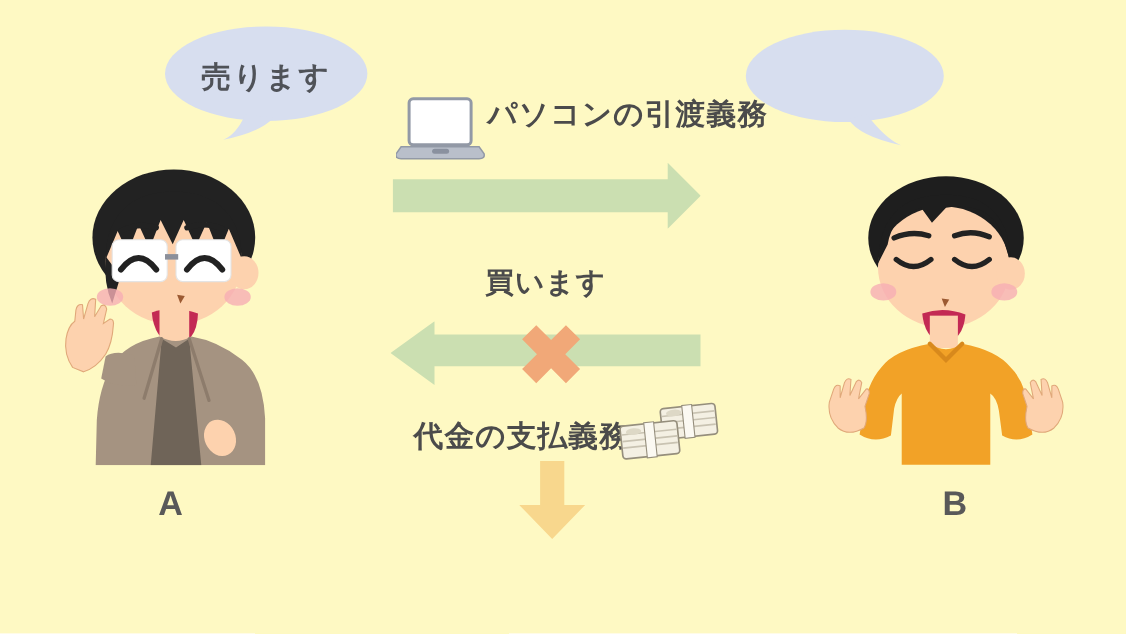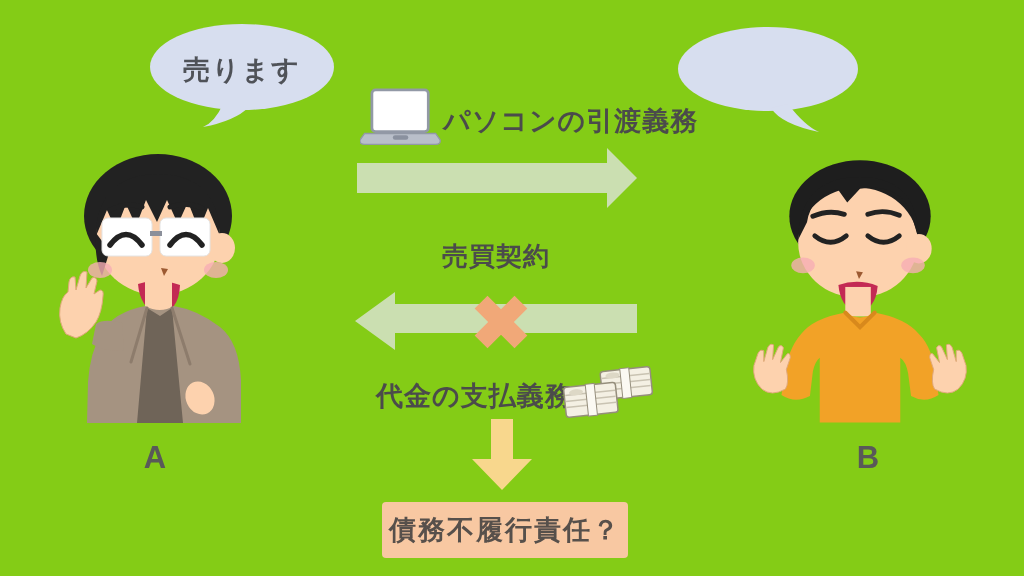--- a/index.html
+++ b/index.html
@@ -2,21 +2,21 @@
 <html><head>
 <meta charset="utf-8">
 <style>
   * { margin: 0; padding: 0; box-sizing: border-box; }
   html, body { background: #ffffff; }
   body { font-family: "Liberation Sans", "DejaVu Sans", sans-serif; }
   .canvas {
     position: relative;
     width: 1024px;
     height: 576px;
-    background: #84cc16;
+    background: #fef9c3;
     overflow: hidden;
   }
   .abs { position: absolute; }
   .jp-label {
     font-weight: 700;
     color: #4b4b4b;
     font-size: 27px;
     letter-spacing: 1px;
     white-space: nowrap;
   }
@@ -132,27 +132,27 @@
                L184,210 Q181,209 181,214 L185,226 Q182,240 186,246 Z" fill="#fdd2ae" stroke="#e0a87a" stroke-width="1"></path>
     </g>
   </svg>
 
   <svg class="abs" style="left:360px; top:88px;" width="82" height="60" viewBox="0 0 90 66">
     <rect x="13" y="2" width="62" height="46" rx="4" fill="#ffffff" stroke="#9299a6" stroke-width="3"></rect>
     <path d="M5,50 L83,50 L88,57 Q89,62 83,62 L5,62 Q-1,62 0,57 Z" fill="#b9bfca" stroke="#9299a6" stroke-width="1.5"></path>
     <rect x="36" y="52" width="17" height="5" rx="2.5" fill="#8a919f"></rect>
   </svg>
 
-  <div class="abs jp-label" style="left:443px; top:103px;text-align:right;">パソコンの引渡義務</div>
+  <div class="abs jp-label" style="left:443px; top:86px;text-align:right;">パソコンの引渡義務</div>
 
   <svg class="abs" style="left:357px; top:148px;" width="280" height="60" viewBox="0 0 280 60">
     <polygon points="0,15 250,15 250,0 280,30 250,60 250,45 0,45" fill="#cbdfb1"></polygon>
   </svg>
 
-  <div class="abs jp-label" style="left:355px; top:239px; width:282px; text-align:center; font-size:26px;">売買契約</div>
+  <div class="abs jp-label" style="left:355px; top:239px; width:282px; text-align:center; font-size:26px;">買います</div>
 
   <svg class="abs" style="left:355px; top:292px;" width="282" height="58" viewBox="0 0 282 58">
     <polygon points="282,12 40,12 40,0 0,29 40,58 40,41 282,41" fill="#cbdfb1"></polygon>
   </svg>
 
   <svg class="abs" style="left:471px; top:291px;" width="60" height="62" viewBox="0 0 66 66">
     <g transform="rotate(45 33 33)">
       <path d="M23,2 h20 v21 h21 v20 h-21 v21 h-20 v-21 h-21 v-20 h21 Z" fill="#f1a878"></path>
     </g>
   </svg>
@@ -173,20 +173,17 @@
         <rect x="26" y="19" width="9" height="32" fill="#fbf9f2" stroke="#958e7c" stroke-width="1"></rect>
         <ellipse cx="16" cy="26" rx="7" ry="3" fill="#ddd8c6"></ellipse>
       </g>
     </g>
   </svg>
 
   <svg class="abs" style="left:472px; top:419px;" width="60" height="72" viewBox="0 0 60 72">
     <polygon points="19,0 41,0 41,40 60,40 30,71 0,40 19,40" fill="#f8d78d"></polygon>
   </svg>
 
-  <div class="result-box">
-    <span>債務不履行責任？</span>
-  </div>
 
   <div class="abs party-label" style="left:130px; top:440px; width:50px;">A</div>
   <div class="abs party-label" style="left:843px; top:440px; width:50px;">B</div>
 
 </div>
 
 </body></html>

